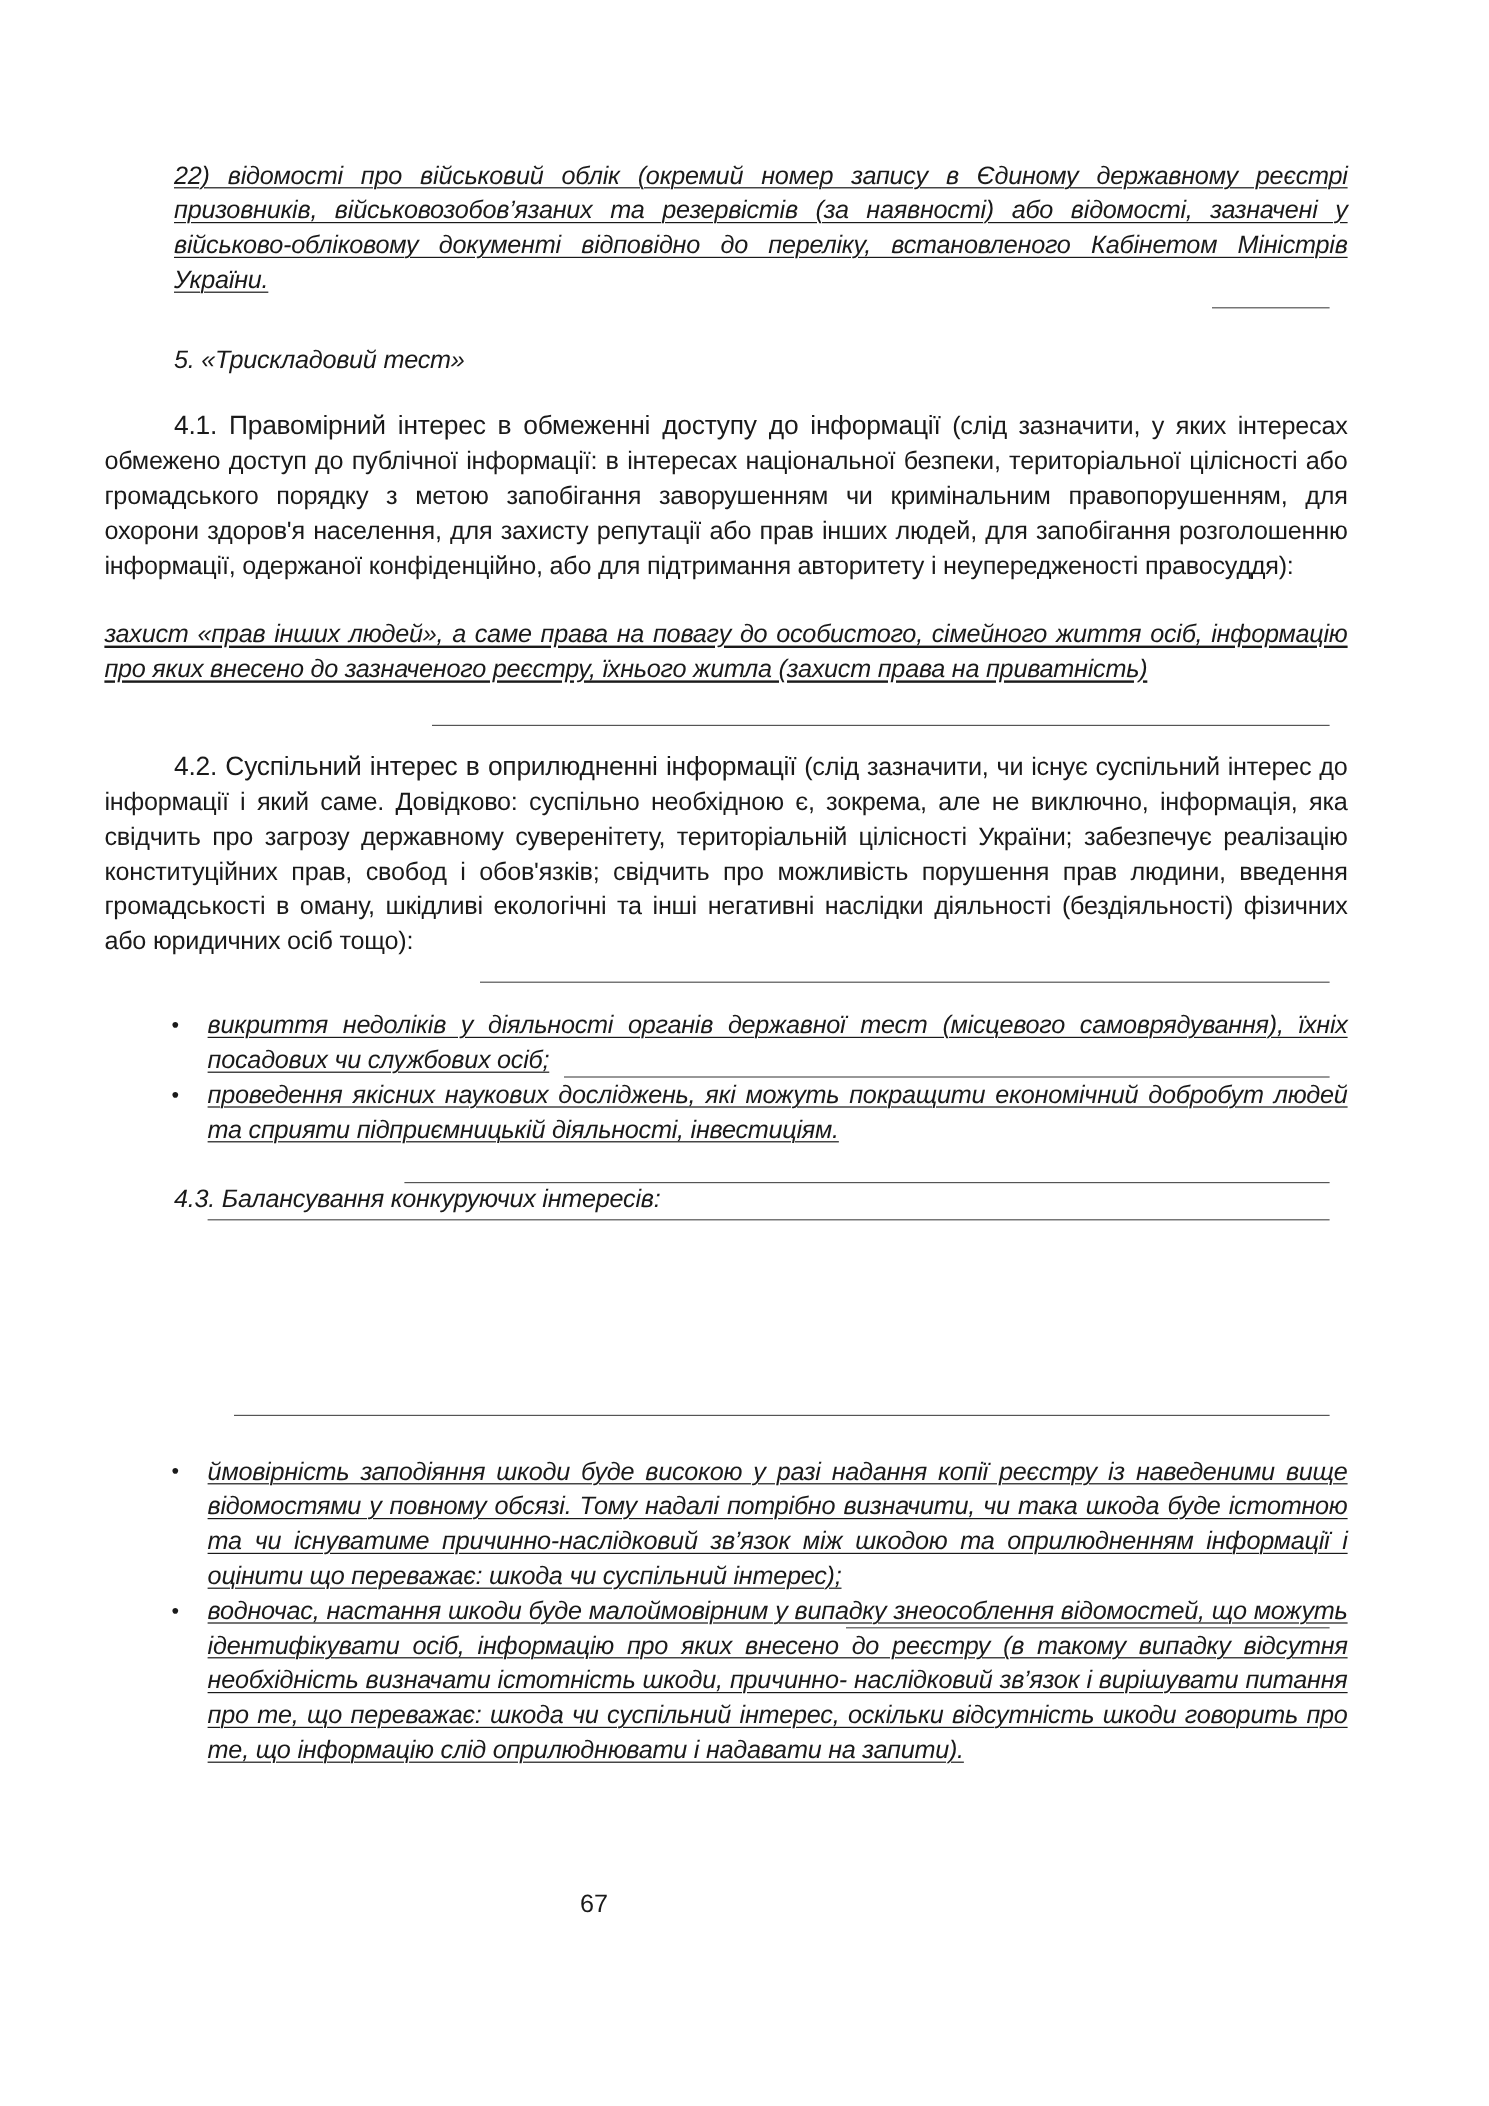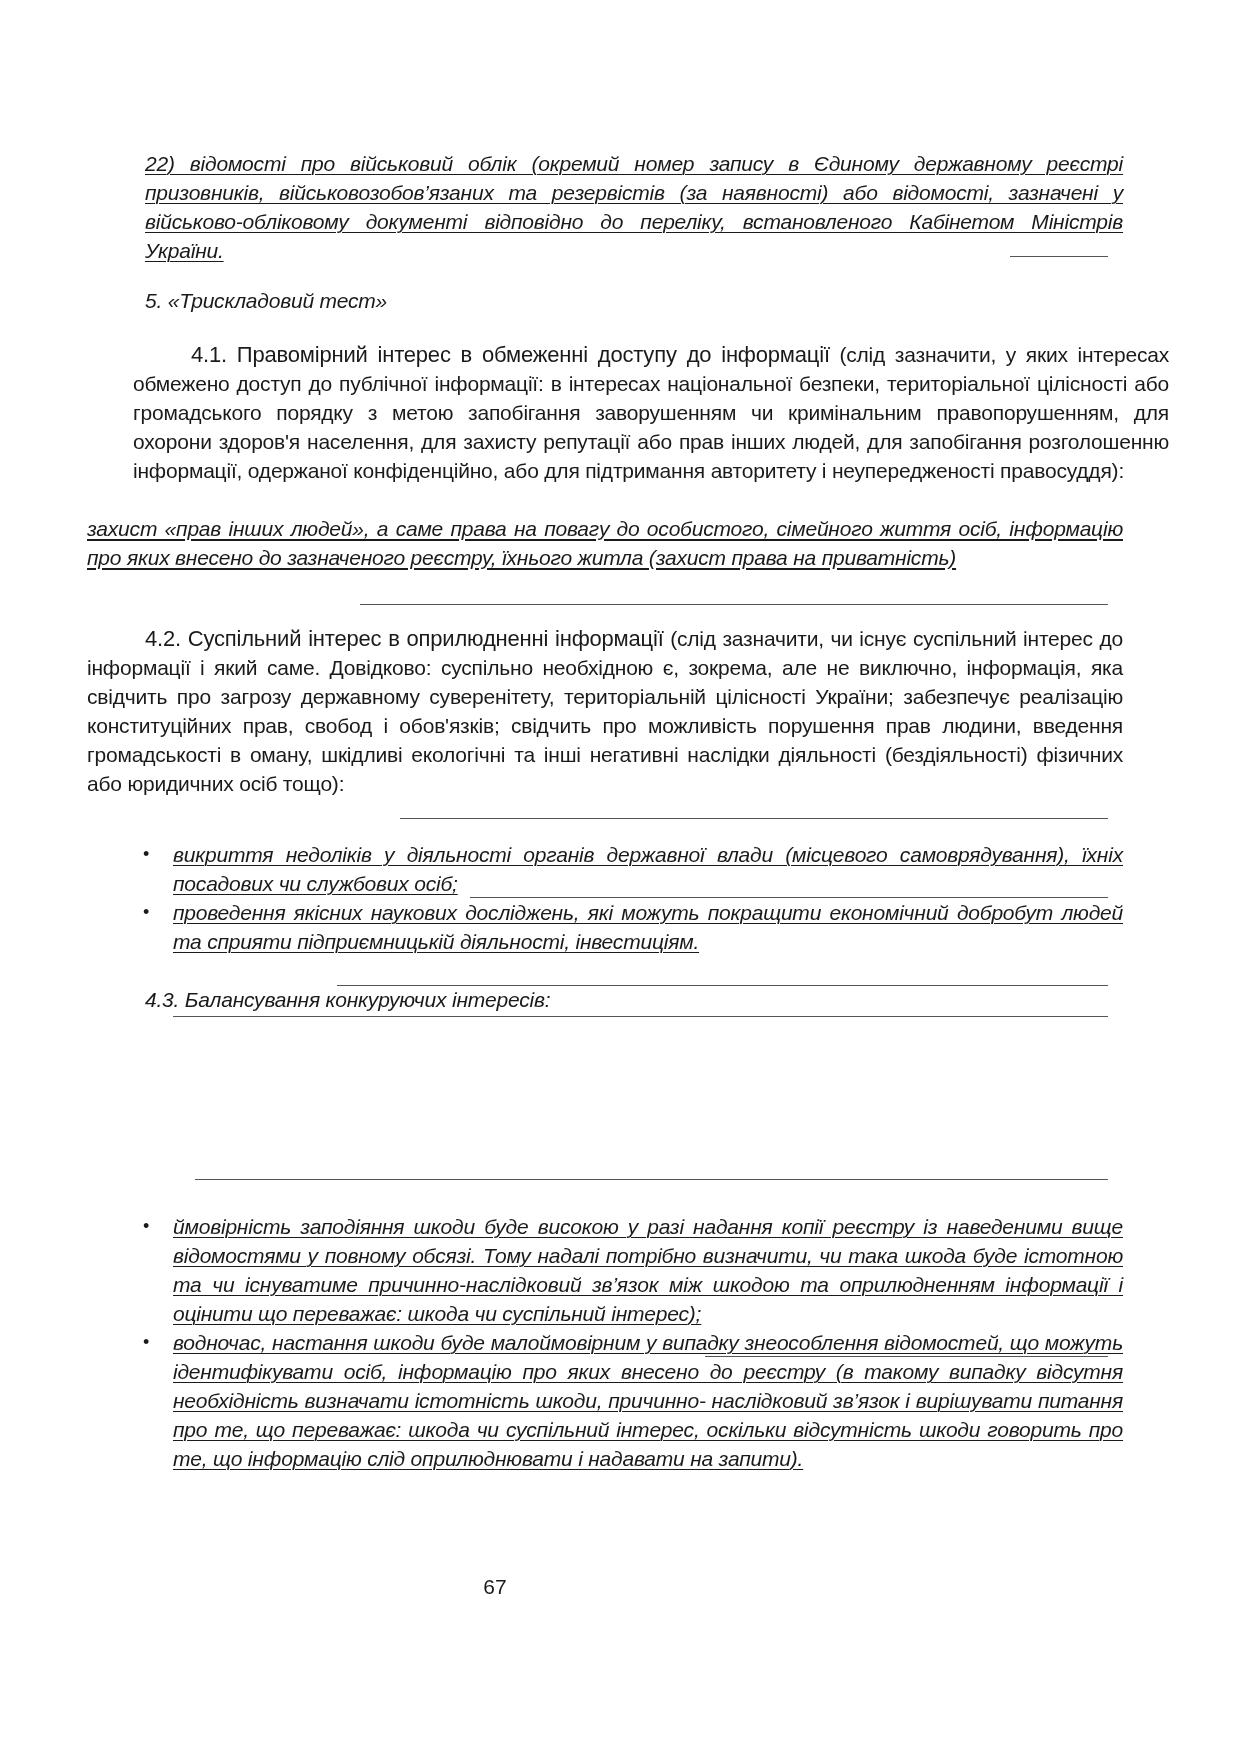--- a/index.html
+++ b/index.html
@@ -15,47 +15,47 @@
   ul.bullets li { position: relative; padding-left: 0; }
   .bullet { position: absolute; left: -30px; top: 0; font-style: normal; font-size: 18px; }
   .hr-fill { position: absolute; height: 0; border-bottom: 1.5px solid #555; }
   .page-num { position: absolute; top: 1575px; left: 0; width: 990px; text-align: center; font-size: 21px; font-weight: 300; }
 </style>
 </head>
 <body>
 
 <div class="page">
 
-  <div class="text it u" style="top:149px; left:145px; width:978px;">
+  <div class="text it u" style="top:132px; left:145px; width:978px;">
     <span>22) відомості про військовий облік (окремий номер запису в Єдиному державному реєстрі призовників, військовозобов’язаних та резервістів (за наявності) або відомості, зазначені у військово-обліковому документі відповідно до переліку, встановленого Кабінетом Міністрів України.</span>
   </div>
   <div class="hr-fill" style="left:1010px; width:98px; top:256px;"></div>
 
   <div class="text it" style="top:286px; left:145px; width:978px;">
     <span>5. «Трискладовий тест»</span>
   </div>
 
-  <div class="text indent" style="top:340px;margin-left:46px;">
+  <div class="text indent" style="top:340px;">
     <span style="font-size:22px;">4.1. Правомірний інтерес в обмеженні доступу до інформації</span><span> (слід зазначити, у яких інтересах обмежено доступ до публічної інформації: в інтересах національної безпеки, територіальної цілісності або громадського порядку з метою запобігання заворушенням чи кримінальним правопорушенням, для охорони здоров'я населення, для захисту репутації або прав інших людей, для запобігання розголошенню інформації, одержаної конфіденційно, або для підтримання авторитету і неупередженості правосуддя):</span>
   </div>
   <div class="text it u" style="top:514px;text-decoration:underline;">
     <span>захист «прав інших людей», а саме права на повагу до особистого, сімейного життя осіб, інформацію про яких внесено до зазначеного реєстру, їхнього житла (захист права на приватність)</span>
   </div>
   <div class="hr-fill" style="left:360px; width:748px; top:604px;"></div>
 
   <div class="text indent" style="top:624px;">
     <span style="font-size:22px;">4.2. Суспільний інтерес в оприлюдненні інформації</span><span> (слід зазначити, чи існує суспільний інтерес до інформації і який саме. Довідково: суспільно необхідною є, зокрема, але не виключно, інформація, яка свідчить про загрозу державному суверенітету, територіальній цілісності України; забезпечує реалізацію конституційних прав, свобод і обов'язків; свідчить про можливість порушення прав людини, введення громадськості в оману, шкідливі екологічні та інші негативні наслідки діяльності (бездіяльності) фізичних або юридичних осіб тощо):</span>
   </div>
   <div class="hr-fill" style="left:400px; width:708px; top:818px;"></div>
 
   <div class="text it u" style="top:840px; left:173px; width:950px;">
     <ul class="bullets">
       <li>
         <span class="bullet">•</span>
-        <span>викриття недоліків у діяльності органів державної влади (місцевого самоврядування), їхніх посадових чи службових осіб;</span>
+        <span>викриття недоліків у діяльності органів державної тест (місцевого самоврядування), їхніх посадових чи службових осіб;</span>
       </li>
       <li>
         <span class="bullet">•</span>
         <span>проведення якісних наукових досліджень, які можуть покращити економічний добробут людей та сприяти підприємницькій діяльності, інвестиціям.</span>
       </li>
     </ul>
   </div>
   <div class="hr-fill" style="left:470px; width:638px; top:897px;"></div>
   <div class="hr-fill" style="left:337px; width:771px; top:985px;"></div>
   <div class="hr-fill" style="left:173px; width:935px; top:1016px;"></div>

